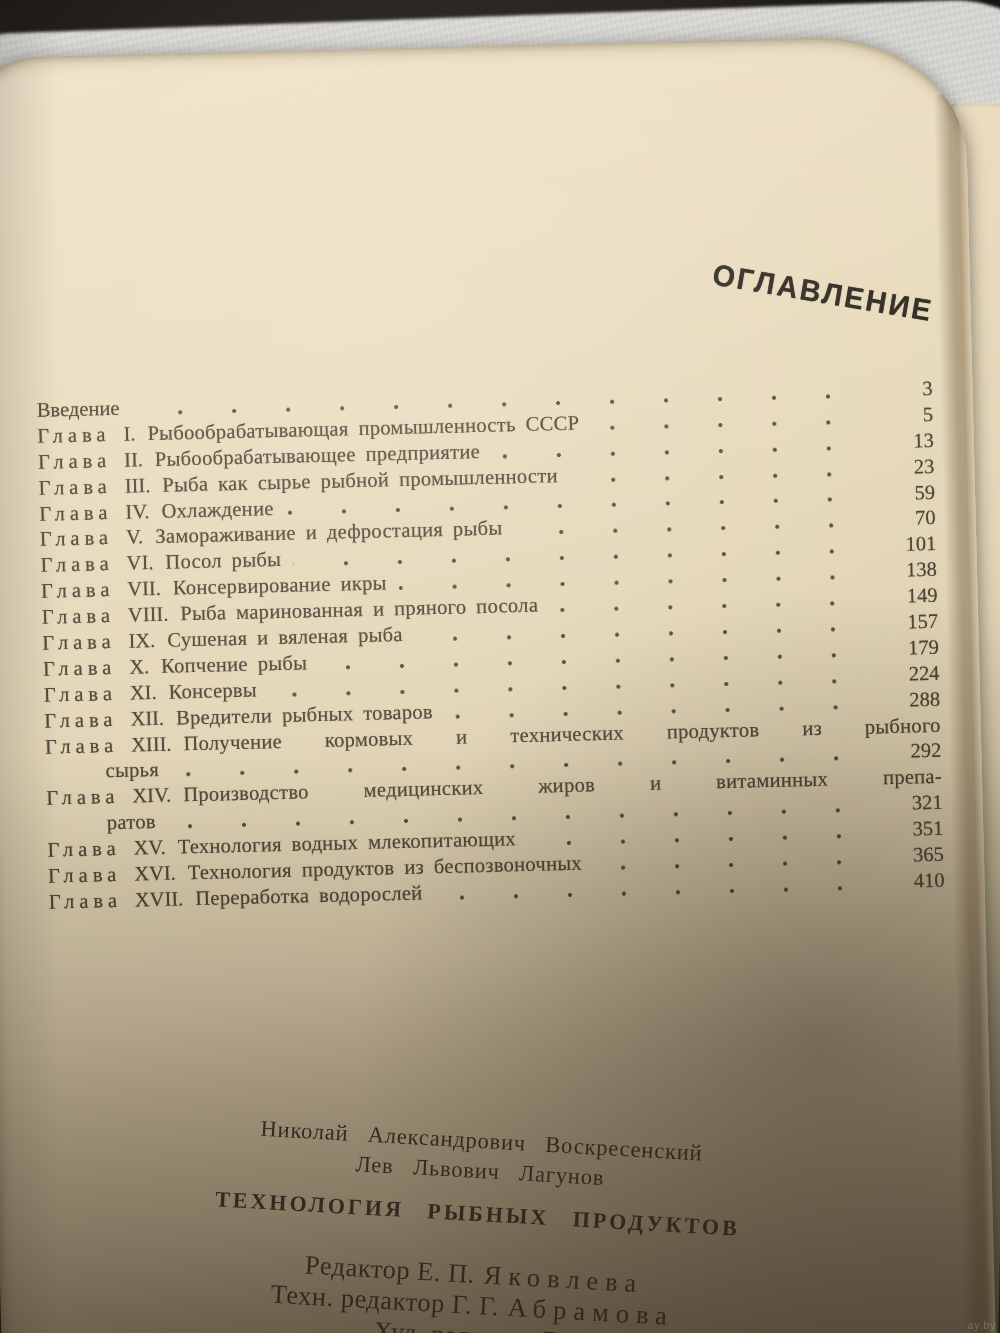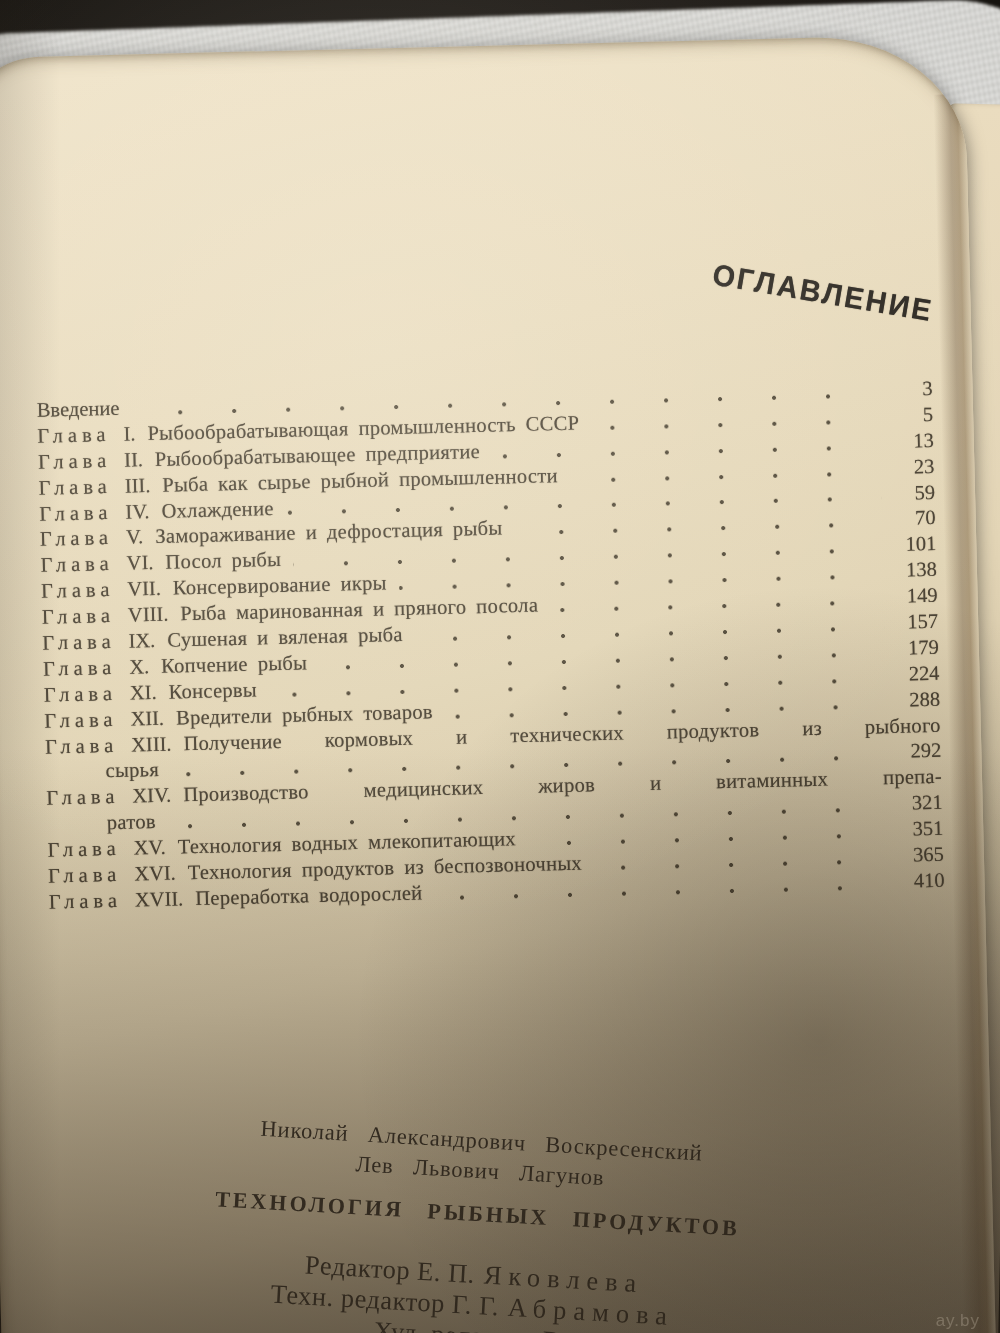--- a/index.html
+++ b/index.html
@@ -81,22 +81,22 @@
   
   .vignette{
     position:absolute;inset:0;pointer-events:none;z-index:40;
     background:
       radial-gradient(ellipse 120% 80% at 38% 26%, rgba(255,250,235,.20), rgba(255,250,235,0) 55%),
       radial-gradient(ellipse 75% 55% at 82% 78%, rgba(38,30,19,.34), rgba(38,30,19,0) 62%),
       linear-gradient(to bottom, rgba(0,0,0,0) 56%, rgba(46,37,24,.16) 72%, rgba(50,40,27,.40) 91%, rgba(46,37,25,.52) 100%),
       linear-gradient(to right, rgba(30,24,16,.14) 0%, rgba(30,24,16,0) 6%);
   }
   .watermark{
-    position:absolute;right:20px;bottom:2px;z-index:45;
-    font-family:"Liberation Sans",sans-serif;font-size:17px;letter-spacing:1px;
+    position:absolute;right:4px;bottom:2px;z-index:45;
+    font-family:"Liberation Sans",sans-serif;font-size:10px;letter-spacing:1px;
     color:rgba(235,225,205,.25);pointer-events:none;
   }
 </style>
 </head>
 <body>
 
 <div id="stage">
 
   <div class="fabric fabric-main"></div>
   <div class="fabric fabric-left"></div>

